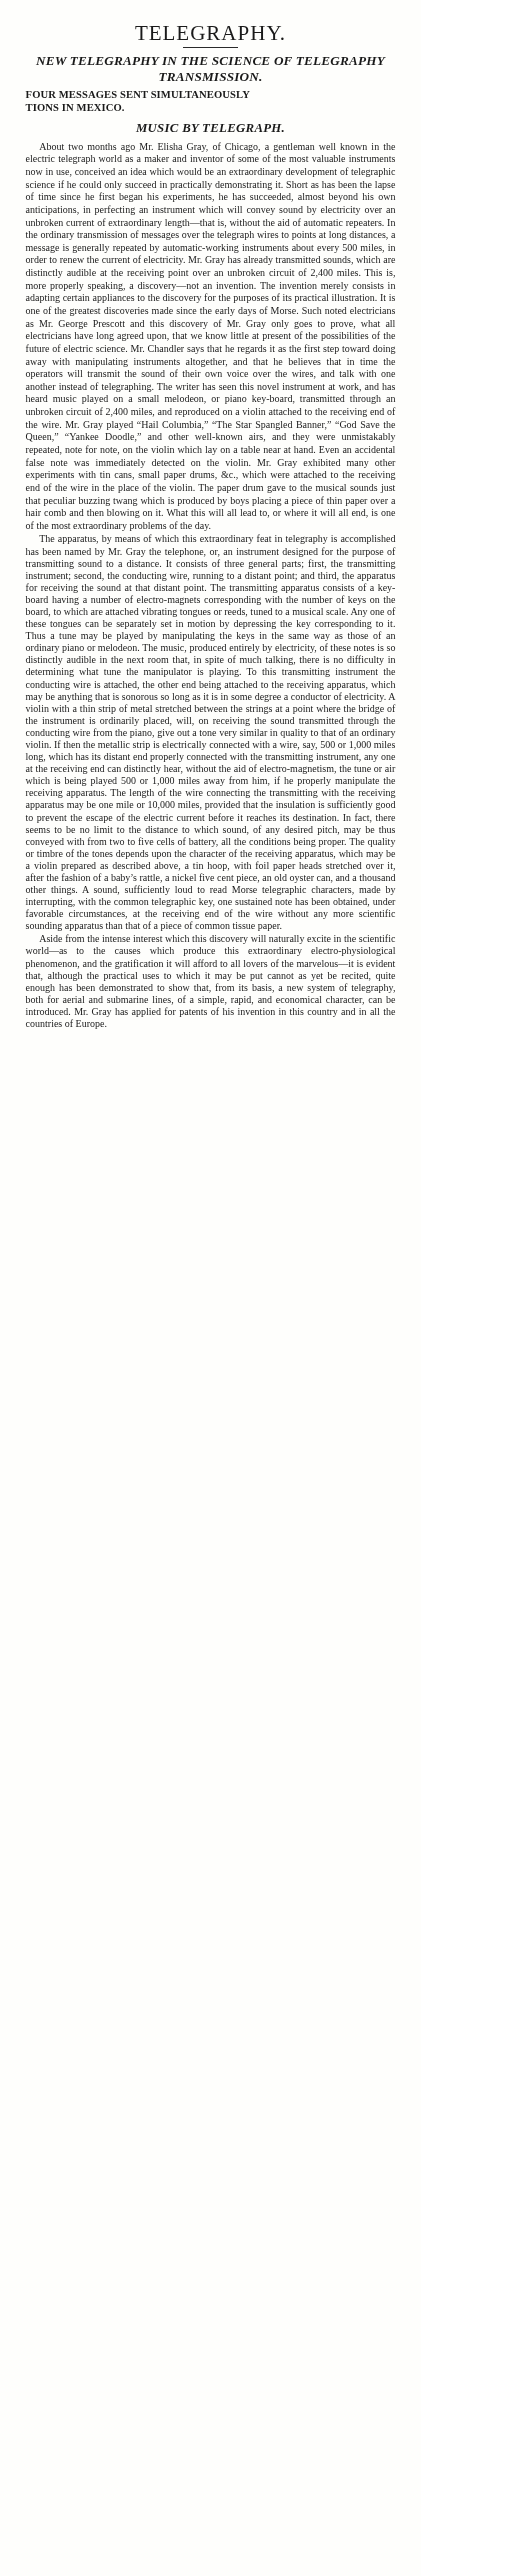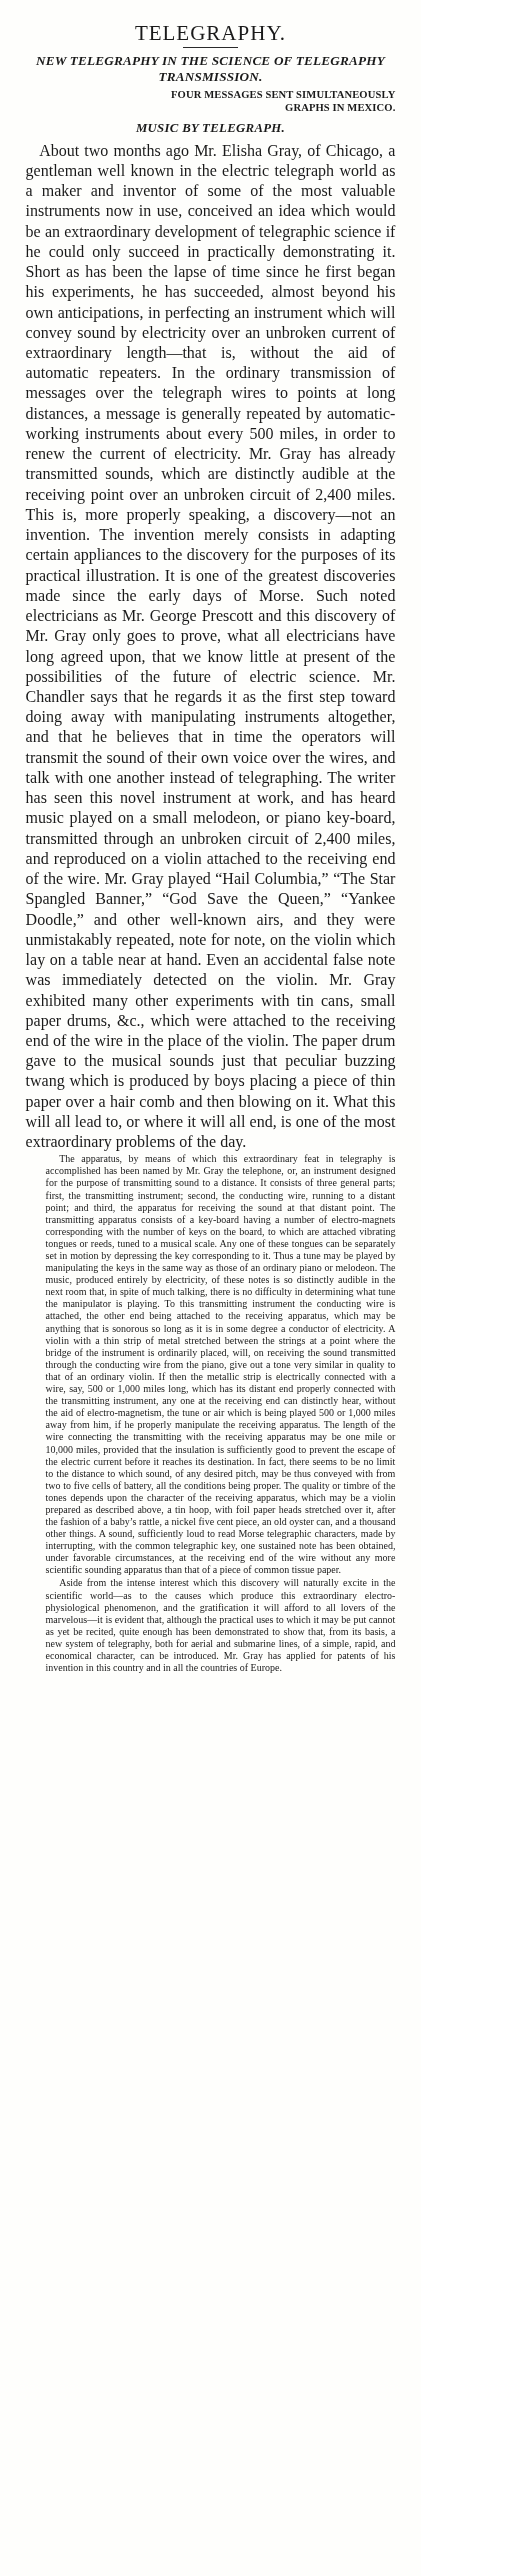--- a/index.html
+++ b/index.html
@@ -44,66 +44,65 @@
     letter-spacing: 0.2px;
     margin: 0 0 0.9px 0;
     text-align: center;
   }
   .headline-3 {
     font-size: 10.6px;
     font-weight: bold;
     line-height: 1.24;
     letter-spacing: 0.1px;
     margin: 3.4px 0 0 0;
-    text-align: right;
+    text-align: left;
     font-family: "Liberation Serif", "DejaVu Serif", serif;
   }
   .headline-3 .ln {
     display: block;
   }
   .headline-4 {
     font-style: italic;
     font-weight: bold;
     font-size: 12.8px;
     margin: 6.8px 0 4.3px 0;
     letter-spacing: 0.3px;
   }
   .body-text p {
     margin: 0;
     text-align: justify;
     text-justify: inter-word;
-    font-size: 16px;
+    font-size: 10px;
     line-height: 1.265;
     text-indent: 13.6px;
     hyphens: manual;
   }
   .body-text p.tight {
     font-size: 10px;
     line-height: 1.21;
   }
   .body-text p + p {
     margin-top: 0.9px;
-    margin-left: 20px;
   }
 </style>
 </head>
 <body>
 
 <div class="page">
 
   <div class="masthead">
     <h1 class="headline-1">TELEGRAPHY.</h1>
     <hr class="rule">
     <div class="headline-2">
       <span class="ln">NEW TELEGRAPHY IN THE SCIENCE</span>
       <span class="ln">OF TELEGRAPHY TRANSMISSION.</span>
     </div>
     <div class="headline-3">
       <span class="ln">FOUR MESSAGES SENT SIMULTANEOUSLY</span>
-      <span class="ln">GRAPHS IN MEXICO.</span>
+      <span class="ln">TIONS IN MEXICO.</span>
     </div>
     <div class="headline-4">MUSIC BY TELEGRAPH.</div>
   </div>
 
   <div class="body-text">
     <p>About two months ago Mr. Elisha Gray, of Chicago, a gentleman well known in the electric telegraph world as a maker and inventor of some of the most valuable instruments now in use, conceived an idea which would be an extraordinary development of telegraphic science if he could only succeed in practically demonstrating it. Short as has been the lapse of time since he first began his experiments, he has succeeded, almost beyond his own anticipations, in perfecting an instrument which will convey sound by electricity over an unbroken current of extraordinary length—that is, without the aid of automatic repeaters. In the ordinary transmission of messages over the telegraph wires to points at long distances, a message is generally repeated by automatic-working instruments about every 500 miles, in order to renew the current of electricity. Mr. Gray has already transmitted sounds, which are distinctly audible at the receiving point over an unbroken circuit of 2,400 miles. This is, more properly speaking, a discovery—not an invention. The invention merely consists in adapting certain appliances to the discovery for the purposes of its practical illustration. It is one of the greatest discoveries made since the early days of Morse. Such noted electricians as Mr. George Prescott and this discovery of Mr. Gray only goes to prove, what all electricians have long agreed upon, that we know little at present of the possibilities of the future of electric science. Mr. Chandler says that he regards it as the first step toward doing away with manipulating instruments altogether, and that he believes that in time the operators will transmit the sound of their own voice over the wires, and talk with one another instead of telegraphing. The writer has seen this novel instrument at work, and has heard music played on a small melodeon, or piano key-board, transmitted through an unbroken circuit of 2,400 miles, and reproduced on a violin attached to the receiving end of the wire. Mr. Gray played “Hail Columbia,” “The Star Spangled Banner,” “God Save the Queen,” “Yankee Doodle,” and other well-known airs, and they were unmistakably repeated, note for note, on the violin which lay on a table near at hand. Even an accidental false note was immediately detected on the violin. Mr. Gray exhibited many other experiments with tin cans, small paper drums, &amp;c., which were attached to the receiving end of the wire in the place of the violin. The paper drum gave to the musical sounds just that peculiar buzzing twang which is produced by boys placing a piece of thin paper over a hair comb and then blowing on it. What this will all lead to, or where it will all end, is one of the most extraordinary problems of the day.</p>
     <p class="tight">The apparatus, by means of which this extraordinary feat in telegraphy is accomplished has been named by Mr. Gray the telephone, or, an instrument designed for the purpose of transmitting sound to a distance. It consists of three general parts; first, the transmitting instrument; second, the conducting wire, running to a distant point; and third, the apparatus for receiving the sound at that distant point. The transmitting apparatus consists of a key-board having a number of electro-magnets corresponding with the number of keys on the board, to which are attached vibrating tongues or reeds, tuned to a musical scale. Any one of these tongues can be separately set in motion by depressing the key corresponding to it. Thus a tune may be played by manipulating the keys in the same way as those of an ordinary piano or melodeon. The music, produced entirely by electricity, of these notes is so distinctly audible in the next room that, in spite of much talking, there is no difficulty in determining what tune the manipulator is playing. To this transmitting instrument the conducting wire is attached, the other end being attached to the receiving apparatus, which may be anything that is sonorous so long as it is in some degree a conductor of electricity. A violin with a thin strip of metal stretched between the strings at a point where the bridge of the instrument is ordinarily placed, will, on receiving the sound transmitted through the conducting wire from the piano, give out a tone very similar in quality to that of an ordinary violin. If then the metallic strip is electrically connected with a wire, say, 500 or 1,000 miles long, which has its distant end properly connected with the transmitting instrument, any one at the receiving end can distinctly hear, without the aid of electro-magnetism, the tune or air which is being played 500 or 1,000 miles away from him, if he properly manipulate the receiving apparatus. The length of the wire connecting the transmitting with the receiving apparatus may be one mile or 10,000 miles, provided that the insulation is sufficiently good to prevent the escape of the electric current before it reaches its destination. In fact, there seems to be no limit to the distance to which sound, of any desired pitch, may be thus conveyed with from two to five cells of battery, all the conditions being proper. The quality or timbre of the tones depends upon the character of the receiving apparatus, which may be a violin prepared as described above, a tin hoop, with foil paper heads stretched over it, after the fashion of a baby’s rattle, a nickel five cent piece, an old oyster can, and a thousand other things. A sound, sufficiently loud to read Morse telegraphic characters, made by interrupting, with the common telegraphic key, one sustained note has been obtained, under favorable circumstances, at the receiving end of the wire without any more scientific sounding apparatus than that of a piece of common tissue paper.</p>
     <p class="tight">Aside from the intense interest which this discovery will naturally excite in the scientific world—as to the causes which produce this extraordinary electro-physiological phenomenon, and the gratification it will afford to all lovers of the marvelous—it is evident that, although the practical uses to which it may be put cannot as yet be recited, quite enough has been demonstrated to show that, from its basis, a new system of telegraphy, both for aerial and submarine lines, of a simple, rapid, and economical character, can be introduced. Mr. Gray has applied for patents of his invention in this country and in all the countries of Europe.</p>
   </div>
 

